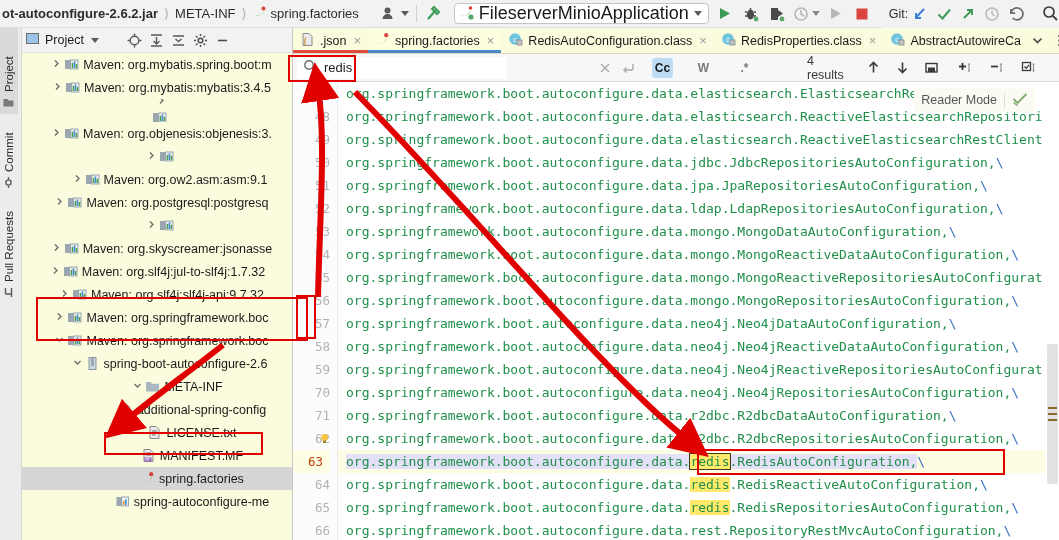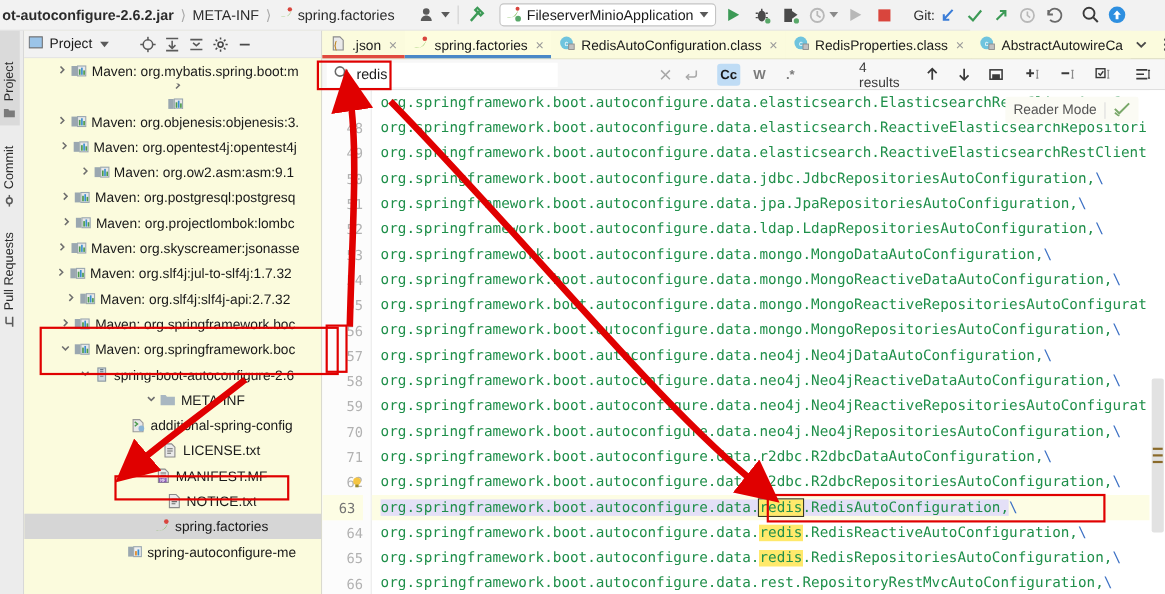--- a/index.html
+++ b/index.html
@@ -22,21 +22,21 @@
   .crumb-sep { color: #aaa; margin: 0 6px; font-size: 13px; }
   .crumb-ic { margin-right: 4px; display: inline-block; vertical-align: -2px; }
   .tb-sep { width: 1px; height: 17px; background: #d0d0d0; margin: 0 7px; }
   .tb-btn { display: flex; align-items: center; justify-content: center;
             height: 22px; min-width: 20px; cursor: default; }
   .runcfg {
     display: flex; align-items: center; gap: 5px;
     border: 1px solid #c4c4c4; border-radius: 4px; background: #fff;
     height: 21px; padding: 0 6px 0 4px;
   }
-  .runcfg-label { font-size: 13px; color: #1a1a1a; white-space: nowrap; }
+  .runcfg-label { font-size: 18px; color: #1a1a1a; white-space: nowrap; }
   .caret { width: 0; height: 0; border-left: 4px solid transparent;
            border-right: 4px solid transparent; border-top: 5px solid #5a5a5a; }
   .git-label { font-size: 12.5px; color: #2b2b2b; margin-right: 2px; }
 
   
   .vtabs {
     position: absolute; left: 0; top: 28px; width: 22px; height: 512px;
     background: #ececec; border-right: 1px solid #d6d6d6;
   }
   .vtab {
@@ -127,21 +127,21 @@
     position: relative; height: 23px; line-height: 23px;
     font-family: "DejaVu Sans Mono", monospace; font-size: 13px;
     color: #1f8f4a; white-space: nowrap; padding-left: 8px;
   }
   .cline.hl { background: #fdfde4; }
   .lnum {
     position: absolute; right: 7px; height: 23px; line-height: 23px;
     font-family: "DejaVu Sans Mono", monospace; font-size: 12.5px;
     color: #b2b2b2; text-align: right;
   }
-  .lnum.cur { color: #737373; background: #fdfde4; left: 0; padding-right: 7px; }
+  .lnum.cur { color: #c2410c; background: #fdfde4; left: 0; padding-right: 7px; }
   .bslash { color: #3a6fc4; }
   .sel-bg { background: #e4e0f7; }
   .match { background: #ffe96b; color: #1f8f4a; }
   .match.current { background: #ffe96b; outline: 1px solid #3b3b24; }
   .gicon {
     position: absolute; left: 26px; width: 11px; height: 11px;
     top: 6px;
   }
 
   
@@ -381,20 +381,35 @@
             <svg width="15" height="15" viewBox="0 0 15 15">
               <rect x="1" y="3" width="5" height="9" fill="#9aa7b0"></rect>
               <rect x="6.5" y="3" width="7.5" height="9" fill="#e8e8e8" stroke="#9aa7b0"></rect>
               <rect x="7.7" y="6" width="1.5" height="5" fill="#4a9b4a"></rect>
               <rect x="9.7" y="4.5" width="1.5" height="6.5" fill="#3a8fd0"></rect>
               <rect x="11.7" y="7" width="1.5" height="4" fill="#4a9b4a"></rect>
             </svg>
           </span>
           <span class="tlabel">Maven: org.mybatis.spring.boot:m</span>
         </div>
+        <div class="trow" style="padding-left: 8px;">
+          <span class="tarrow"><svg width="9" height="9" viewBox="0 0 9 9">
+              <path d="M3 1.5l3 3-3 3" stroke="#6e6e6e" stroke-width="1.4" fill="none"></path>
+            </svg></span>
+          <span class="ticon">
+            <svg width="15" height="15" viewBox="0 0 15 15">
+              <rect x="1" y="3" width="5" height="9" fill="#9aa7b0"></rect>
+              <rect x="6.5" y="3" width="7.5" height="9" fill="#e8e8e8" stroke="#9aa7b0"></rect>
+              <rect x="7.7" y="6" width="1.5" height="5" fill="#4a9b4a"></rect>
+              <rect x="9.7" y="4.5" width="1.5" height="6.5" fill="#3a8fd0"></rect>
+              <rect x="11.7" y="7" width="1.5" height="4" fill="#4a9b4a"></rect>
+            </svg>
+          </span>
+          <span class="tlabel">Maven: org.mybatis:mybatis:3.4.5</span>
+        </div>
         <div class="trow" style="padding-left: 8px; flex-direction: column;">
           <span class="tarrow"><svg width="9" height="9" viewBox="0 0 9 9">
               <path d="M3 1.5l3 3-3 3" stroke="#6e6e6e" stroke-width="1.4" fill="none"></path>
             </svg></span>
           <span class="ticon">
             <svg width="15" height="15" viewBox="0 0 15 15">
               <rect x="1" y="3" width="5" height="9" fill="#9aa7b0"></rect>
               <rect x="6.5" y="3" width="7.5" height="9" fill="#e8e8e8" stroke="#9aa7b0"></rect>
               <rect x="7.7" y="6" width="1.5" height="5" fill="#4a9b4a"></rect>
               <rect x="9.7" y="4.5" width="1.5" height="6.5" fill="#3a8fd0"></rect>
@@ -424,21 +439,20 @@
             </svg></span>
           <span class="ticon">
             <svg width="15" height="15" viewBox="0 0 15 15">
               <rect x="1" y="3" width="5" height="9" fill="#9aa7b0"></rect>
               <rect x="6.5" y="3" width="7.5" height="9" fill="#e8e8e8" stroke="#9aa7b0"></rect>
               <rect x="7.7" y="6" width="1.5" height="5" fill="#4a9b4a"></rect>
               <rect x="9.7" y="4.5" width="1.5" height="6.5" fill="#3a8fd0"></rect>
               <rect x="11.7" y="7" width="1.5" height="4" fill="#4a9b4a"></rect>
             </svg>
           </span>
-          <span class="tlabel">Maven: org.opentest4j:opentest4j</span>
         </div>
         <div class="trow" style="padding-left: 24px;">
           <span class="tarrow"><svg width="9" height="9" viewBox="0 0 9 9">
               <path d="M3 1.5l3 3-3 3" stroke="#6e6e6e" stroke-width="1.4" fill="none"></path>
             </svg></span>
           <span class="ticon">
             <svg width="15" height="15" viewBox="0 0 15 15">
               <rect x="1" y="3" width="5" height="9" fill="#9aa7b0"></rect>
               <rect x="6.5" y="3" width="7.5" height="9" fill="#e8e8e8" stroke="#9aa7b0"></rect>
               <rect x="7.7" y="6" width="1.5" height="5" fill="#4a9b4a"></rect>
@@ -469,21 +483,20 @@
             </svg></span>
           <span class="ticon">
             <svg width="15" height="15" viewBox="0 0 15 15">
               <rect x="1" y="3" width="5" height="9" fill="#9aa7b0"></rect>
               <rect x="6.5" y="3" width="7.5" height="9" fill="#e8e8e8" stroke="#9aa7b0"></rect>
               <rect x="7.7" y="6" width="1.5" height="5" fill="#4a9b4a"></rect>
               <rect x="9.7" y="4.5" width="1.5" height="6.5" fill="#3a8fd0"></rect>
               <rect x="11.7" y="7" width="1.5" height="4" fill="#4a9b4a"></rect>
             </svg>
           </span>
-          <span class="tlabel">Maven: org.projectlombok:lombc</span>
         </div>
         <div class="trow" style="padding-left: 8px;">
           <span class="tarrow"><svg width="9" height="9" viewBox="0 0 9 9">
               <path d="M3 1.5l3 3-3 3" stroke="#6e6e6e" stroke-width="1.4" fill="none"></path>
             </svg></span>
           <span class="ticon">
             <svg width="15" height="15" viewBox="0 0 15 15">
               <rect x="1" y="3" width="5" height="9" fill="#9aa7b0"></rect>
               <rect x="6.5" y="3" width="7.5" height="9" fill="#e8e8e8" stroke="#9aa7b0"></rect>
               <rect x="7.7" y="6" width="1.5" height="5" fill="#4a9b4a"></rect>
@@ -514,21 +527,21 @@
             </svg></span>
           <span class="ticon">
             <svg width="15" height="15" viewBox="0 0 15 15">
               <rect x="1" y="3" width="5" height="9" fill="#9aa7b0"></rect>
               <rect x="6.5" y="3" width="7.5" height="9" fill="#e8e8e8" stroke="#9aa7b0"></rect>
               <rect x="7.7" y="6" width="1.5" height="5" fill="#4a9b4a"></rect>
               <rect x="9.7" y="4.5" width="1.5" height="6.5" fill="#3a8fd0"></rect>
               <rect x="11.7" y="7" width="1.5" height="4" fill="#4a9b4a"></rect>
             </svg>
           </span>
-          <span class="tlabel">Maven: org.slf4j:slf4j-api:2.7.32</span>
+          <span class="tlabel">Maven: org.slf4j:slf4j-api:9.7.32</span>
         </div>
         <div class="trow" style="padding-left: 8px;">
           <span class="tarrow"><svg width="9" height="9" viewBox="0 0 9 9">
               <path d="M3 1.5l3 3-3 3" stroke="#6e6e6e" stroke-width="1.4" fill="none"></path>
             </svg></span>
           <span class="ticon">
             <svg width="15" height="15" viewBox="0 0 15 15">
               <rect x="1" y="3" width="5" height="9" fill="#9aa7b0"></rect>
               <rect x="6.5" y="3" width="7.5" height="9" fill="#e8e8e8" stroke="#9aa7b0"></rect>
               <rect x="7.7" y="6" width="1.5" height="5" fill="#4a9b4a"></rect>
@@ -601,30 +614,20 @@
           <span class="tarrow"></span>
           <span class="ticon">
             <svg width="15" height="15" viewBox="0 0 15 15">
               <path d="M3 1.5h6l3 3v9H3z" fill="#eaeaea" stroke="#8a8a8a"></path>
               <path d="M5 5h5M5 7h5" stroke="#6a6a6a" stroke-width="1"></path>
               <rect x="3.5" y="9.5" width="7" height="4" fill="#8e5fb5"></rect>
               <text x="7" y="13" font-size="4" fill="#fff" text-anchor="middle" font-family="monospace">MF</text>
             </svg>
           </span>
           <span class="tlabel">MANIFEST.MF</span>
-        </div>
-        <div class="trow" style="padding-left: 56px;">
-          <span class="tarrow"></span>
-          <span class="ticon">
-            <svg width="15" height="15" viewBox="0 0 15 15">
-              <path d="M3 1.5h6l3 3v9H3z" fill="#eaeaea" stroke="#8a8a8a"></path>
-              <path d="M5 6h5M5 8h5M5 10h3.5" stroke="#6a6a6a" stroke-width="1"></path>
-            </svg>
-          </span>
-          <span class="tlabel">NOTICE.txt</span>
         </div>
         <div class="trow selected" style="padding-left: 56px;">
           <span class="tarrow"></span>
           <span class="ticon">
             <svg width="15" height="15" viewBox="0 0 15 15">
               <path d="M1.5 11c4 1.6 8.8 0 11-6.8-1.2 5.8-5.2 8.3-11 6.8z" fill="#6db33f"></path>
               <circle cx="11.2" cy="3.2" r="2.1" fill="#d9453d"></circle>
             </svg>
           </span>
           <span class="tlabel">spring.factories</span>
@@ -724,21 +727,21 @@
           </svg>
       </div>
       <div class="fb-btn">
         <svg width="15" height="14" viewBox="0 0 15 14">
             <path d="M12 3v4a2 2 0 0 1-2 2H3" stroke="#a8a8a8" stroke-width="1.4" fill="none"></path>
             <path d="M5.5 6.5L3 9l2.5 2.5" stroke="#a8a8a8" stroke-width="1.4" fill="none"></path>
           </svg>
       </div>
     </div>
     <div class="fb-sep"></div>
-    <div style="display:flex;align-items:center;gap:7px;">
+    <div style="display:flex;align-items:center;gap:20px;">
       <div class="fopt on">Cc</div>
       <div class="fopt">W</div>
       <div class="fopt">.*</div>
     </div>
     <div class="results" style="margin-left:52px">4 results</div>
     <div style="display:flex;align-items:center;gap:6px;margin-left:12px;">
       <div class="fb-btn">
         <svg width="15" height="15" viewBox="0 0 15 15">
             <path d="M7.5 12.5V3M3.5 6.5l4-4 4 4" stroke="#3a3a3a" stroke-width="1.6" fill="none"></path>
           </svg>

